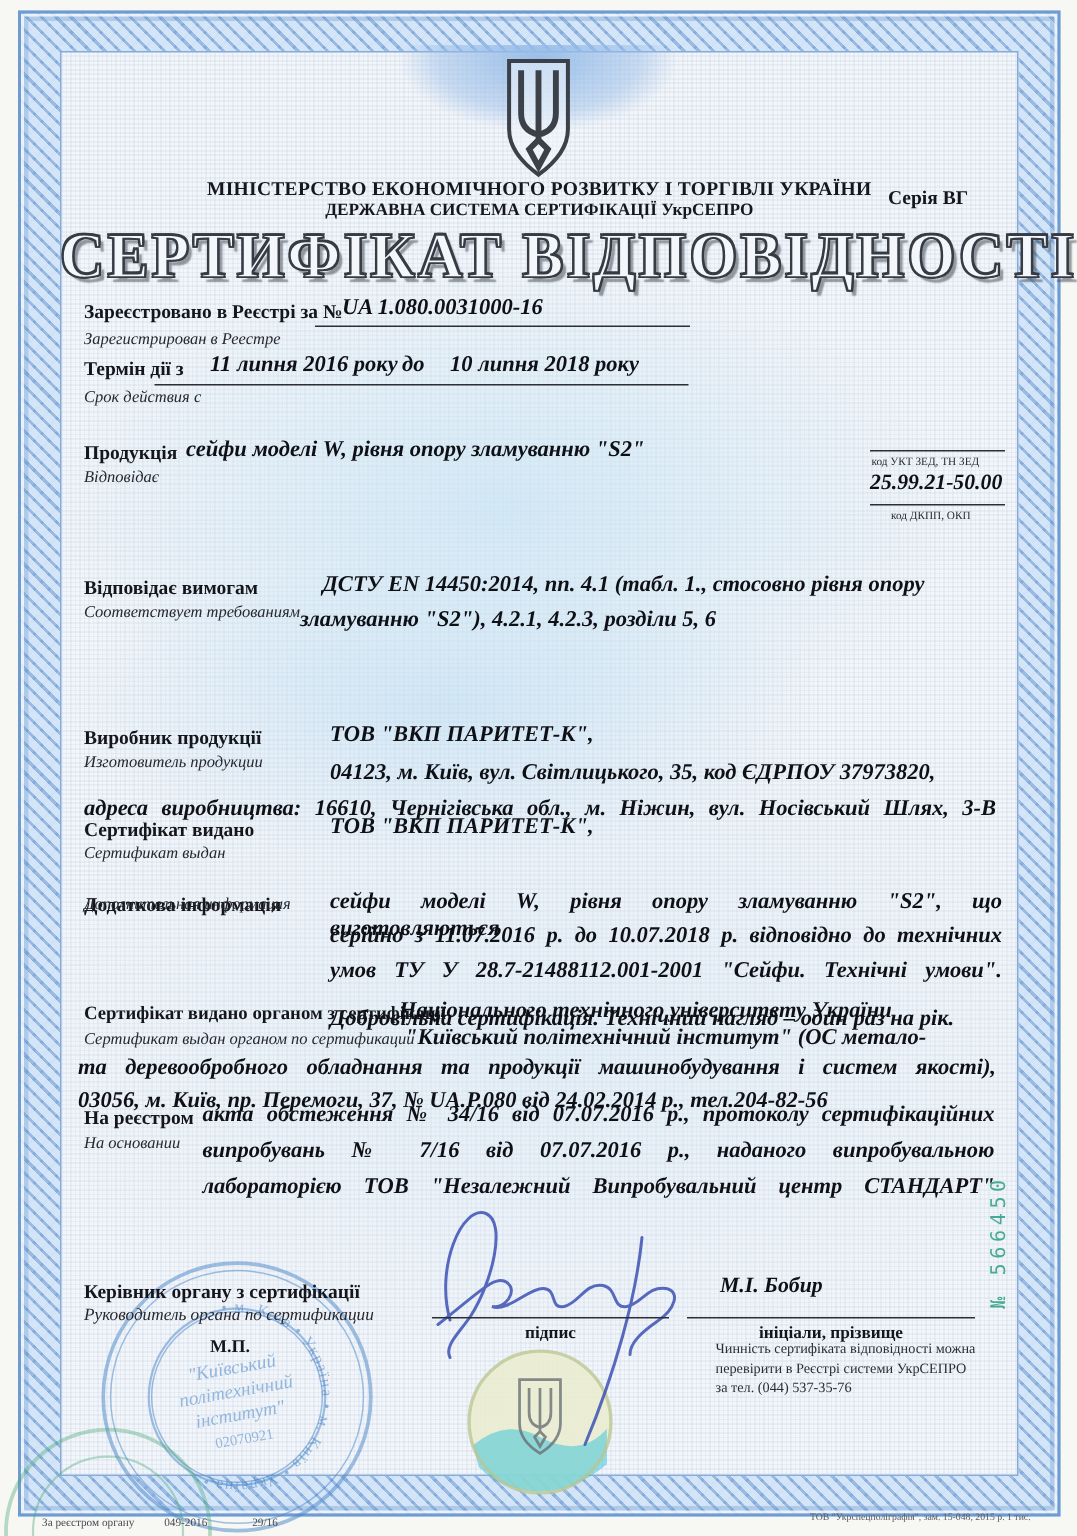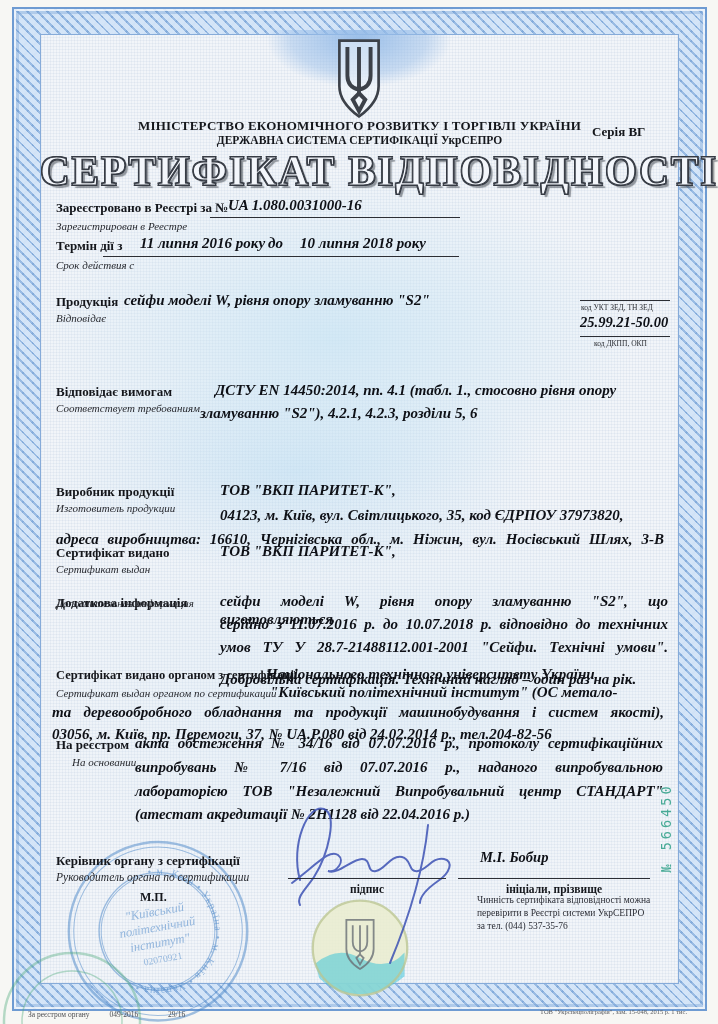--- a/index.html
+++ b/index.html
@@ -107,25 +107,24 @@
   <div class="abs val" style="left:220px;top:670px;">Добровільна сертифікація. Технічний нагляд – один раз на рік.</div>
 
   <div class="abs lbl" style="left:56px;top:668px;font-size:12.5px;">Сертифікат видано органом з сертифікації</div>
   <div class="abs val" style="left:266px;top:665px;">Національного технічного університету України</div>
   <div class="abs sub" style="left:56px;top:687px;">Сертификат выдан органом по сертификации</div>
   <div class="abs val" style="left:270px;top:683px;">"Київський політехнічний інститут" (ОС метало-</div>
   <div class="abs val just" style="left:52px;top:703px;width:612px;">та деревообробного обладнання та продукції машинобудування і систем якості),</div>
   <div class="abs val" style="left:52px;top:725px;">03056, м. Київ, пр. Перемоги, 37, № UA.P.080 від 24.02.2014 р., тел.204-82-56</div>
 
   <div class="abs lbl" style="left:56px;top:737px;">На реєстром</div>
-  <div class="abs sub" style="left:72px;top:756px;font-family:Liberation Serif, serif;">На основании</div>
+  <div class="abs sub" style="left:56px;top:756px;font-family:Liberation Serif, serif;">На основании</div>
   <div class="abs val just" style="left:135px;top:734px;width:528px;">акта обстеження № 34/16 від 07.07.2016 р., протоколу сертифікаційних</div>
   <div class="abs val just" style="left:135px;top:758px;width:528px;">випробувань № 7/16 від 07.07.2016 р., наданого випробувальною</div>
   <div class="abs val just" style="left:135px;top:782px;width:528px;">лабораторією ТОВ "Незалежний Випробувальний центр СТАНДАРТ"</div>
-  <div class="abs val" style="left:135px;top:805px;">(атестат акредитації № 2Н1128 від 22.04.2016 р.)</div>
 
   <svg class="abs" style="left:60px;top:833px;width:196px;height:175px;" viewBox="0 0 200 178">
     <g transform="rotate(-10 100 100)" opacity=".5" fill="none" stroke="#4a86c8">
       <circle cx="100" cy="100" r="91" stroke-width="2.5"></circle>
       <circle cx="100" cy="100" r="86" stroke-width="1"></circle>
       <circle cx="100" cy="100" r="60" stroke-width="1.5"></circle>
       <path id="ringpath" d="M100 42 a58 58 0 1 1 -0.1 0"></path>
     </g>
     <g opacity=".55" fill="#4a86c8" transform="rotate(-10 100 100)" font-family="Liberation Serif,serif">
       <text font-size="10.5" letter-spacing="1">

